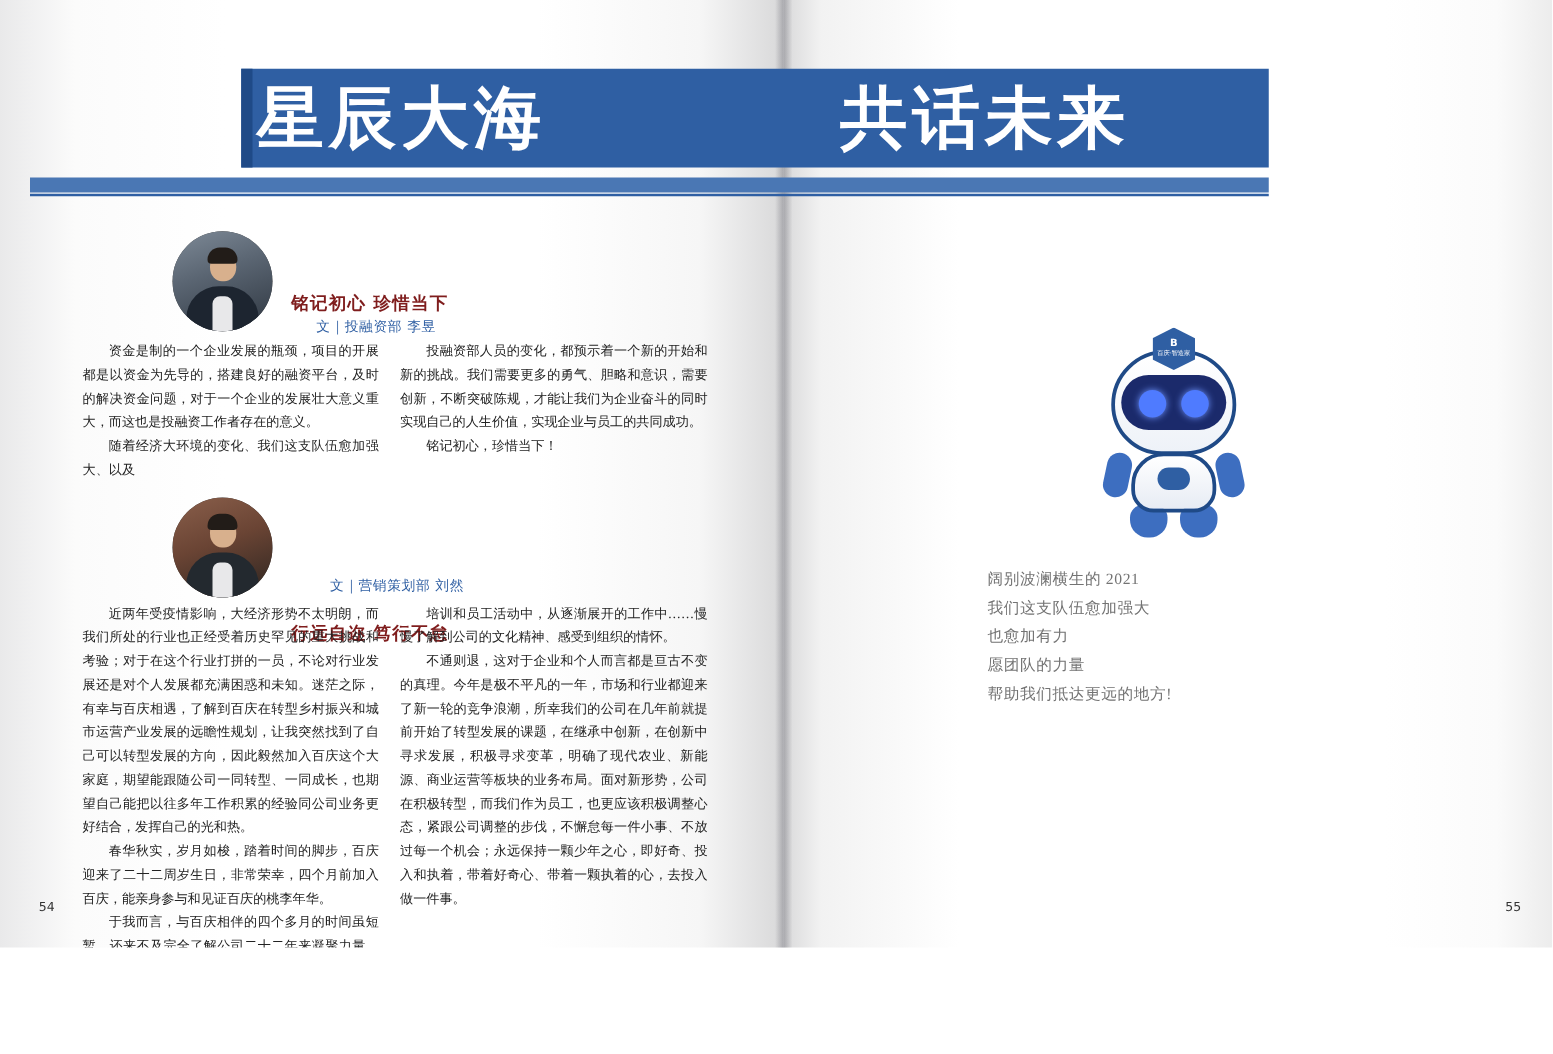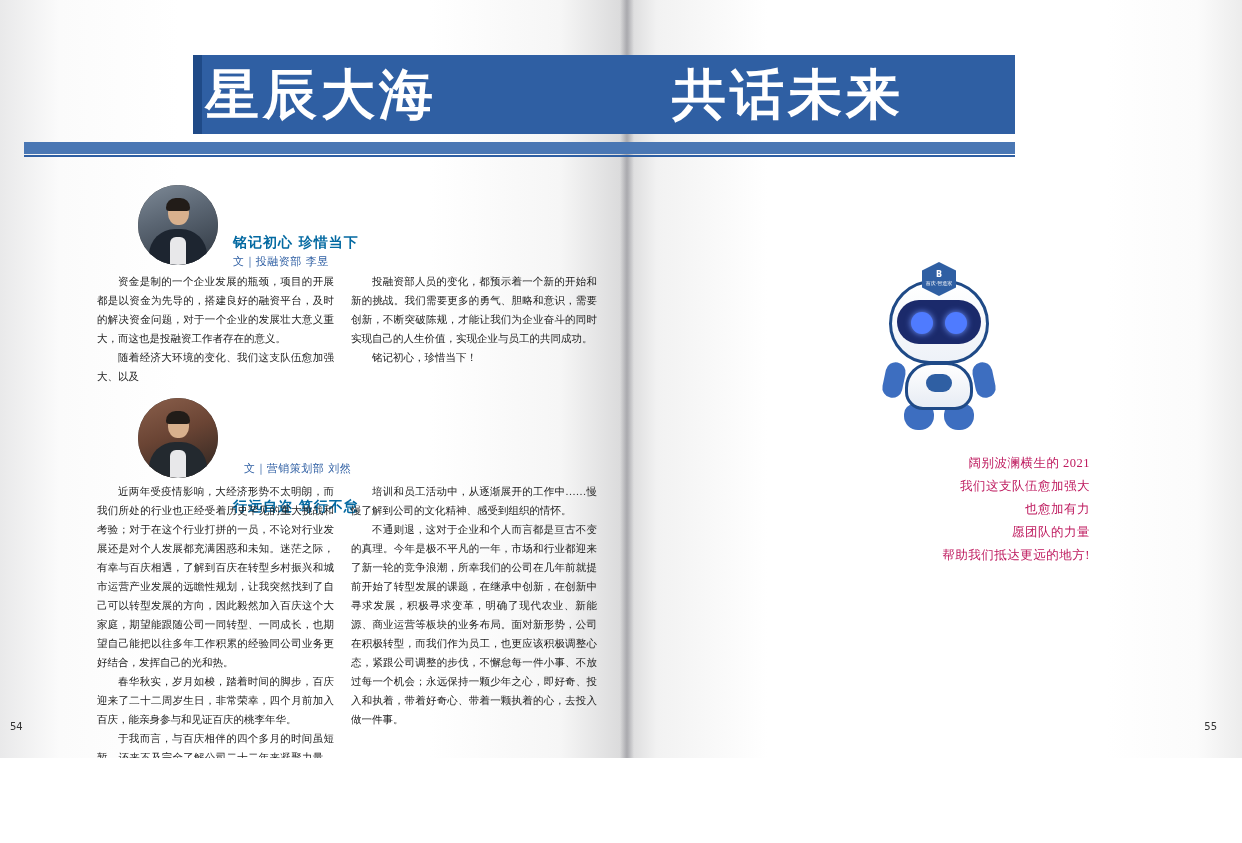--- a/index.html
+++ b/index.html
@@ -147,44 +147,44 @@
     top: 13px;
     width: 24px;
     height: 13px;
     margin-left: -12px;
     border-radius: 12px 12px 4px 4px;
     background: #221c18;
   }
 
   .art-title {
     position: absolute;
-    color: #0369a1;
+    color: #7f1d1d;
     font-family: "DejaVu Sans", "Liberation Sans", sans-serif;
     font-size: 14px;
     font-weight: bold;
     letter-spacing: 1px;
     white-space: nowrap;
   }
   .art-byline {
     position: absolute;
     color: #2f5fa3;
     font-family: "DejaVu Sans", "Liberation Sans", sans-serif;
     font-size: 11px;
     letter-spacing: 0.5px;
     white-space: nowrap;
+    margin-left: 20px;
   }
 
   .col {
     position: absolute;
     font-size: 10.5px;
     line-height: 19px;
     color: #222222;
     text-align: justify;
     text-justify: inter-ideograph;
-    margin-left: 31px;
   }
   .col p {
     margin: 0 0 0 0;
     text-indent: 2em;
   }
 
   
   .mascot {
     position: absolute;
     left: 878px;
@@ -281,35 +281,35 @@
     background: #3d6ec0;
   }
   .m-leg-l { left: 26px; }
   .m-leg-r { left: 66px; }
 
   .poem {
     position: absolute;
     left: 790px;
     top: 452px;
     width: 300px;
-    text-align: right;
-    color: #be185d;
+    text-align: left;
+    color: #737373;
     font-size: 12.5px;
     line-height: 23px;
     letter-spacing: 0.5px;
   }
 
   .folio {
     position: absolute;
     bottom: 26px;
     font-family: "DejaVu Sans", "Liberation Sans", sans-serif;
     font-size: 10px;
     color: #333333;
   }
-  .folio-left { left: 10px; }
+  .folio-left { left: 31px; }
   .folio-right { right: 25px; }
 </style>
 </head>
 <body>
 
 <div class="spread">
 
   <div class="page page-left"></div>
   <div class="page page-right"></div>
   <div class="gutter"></div>

